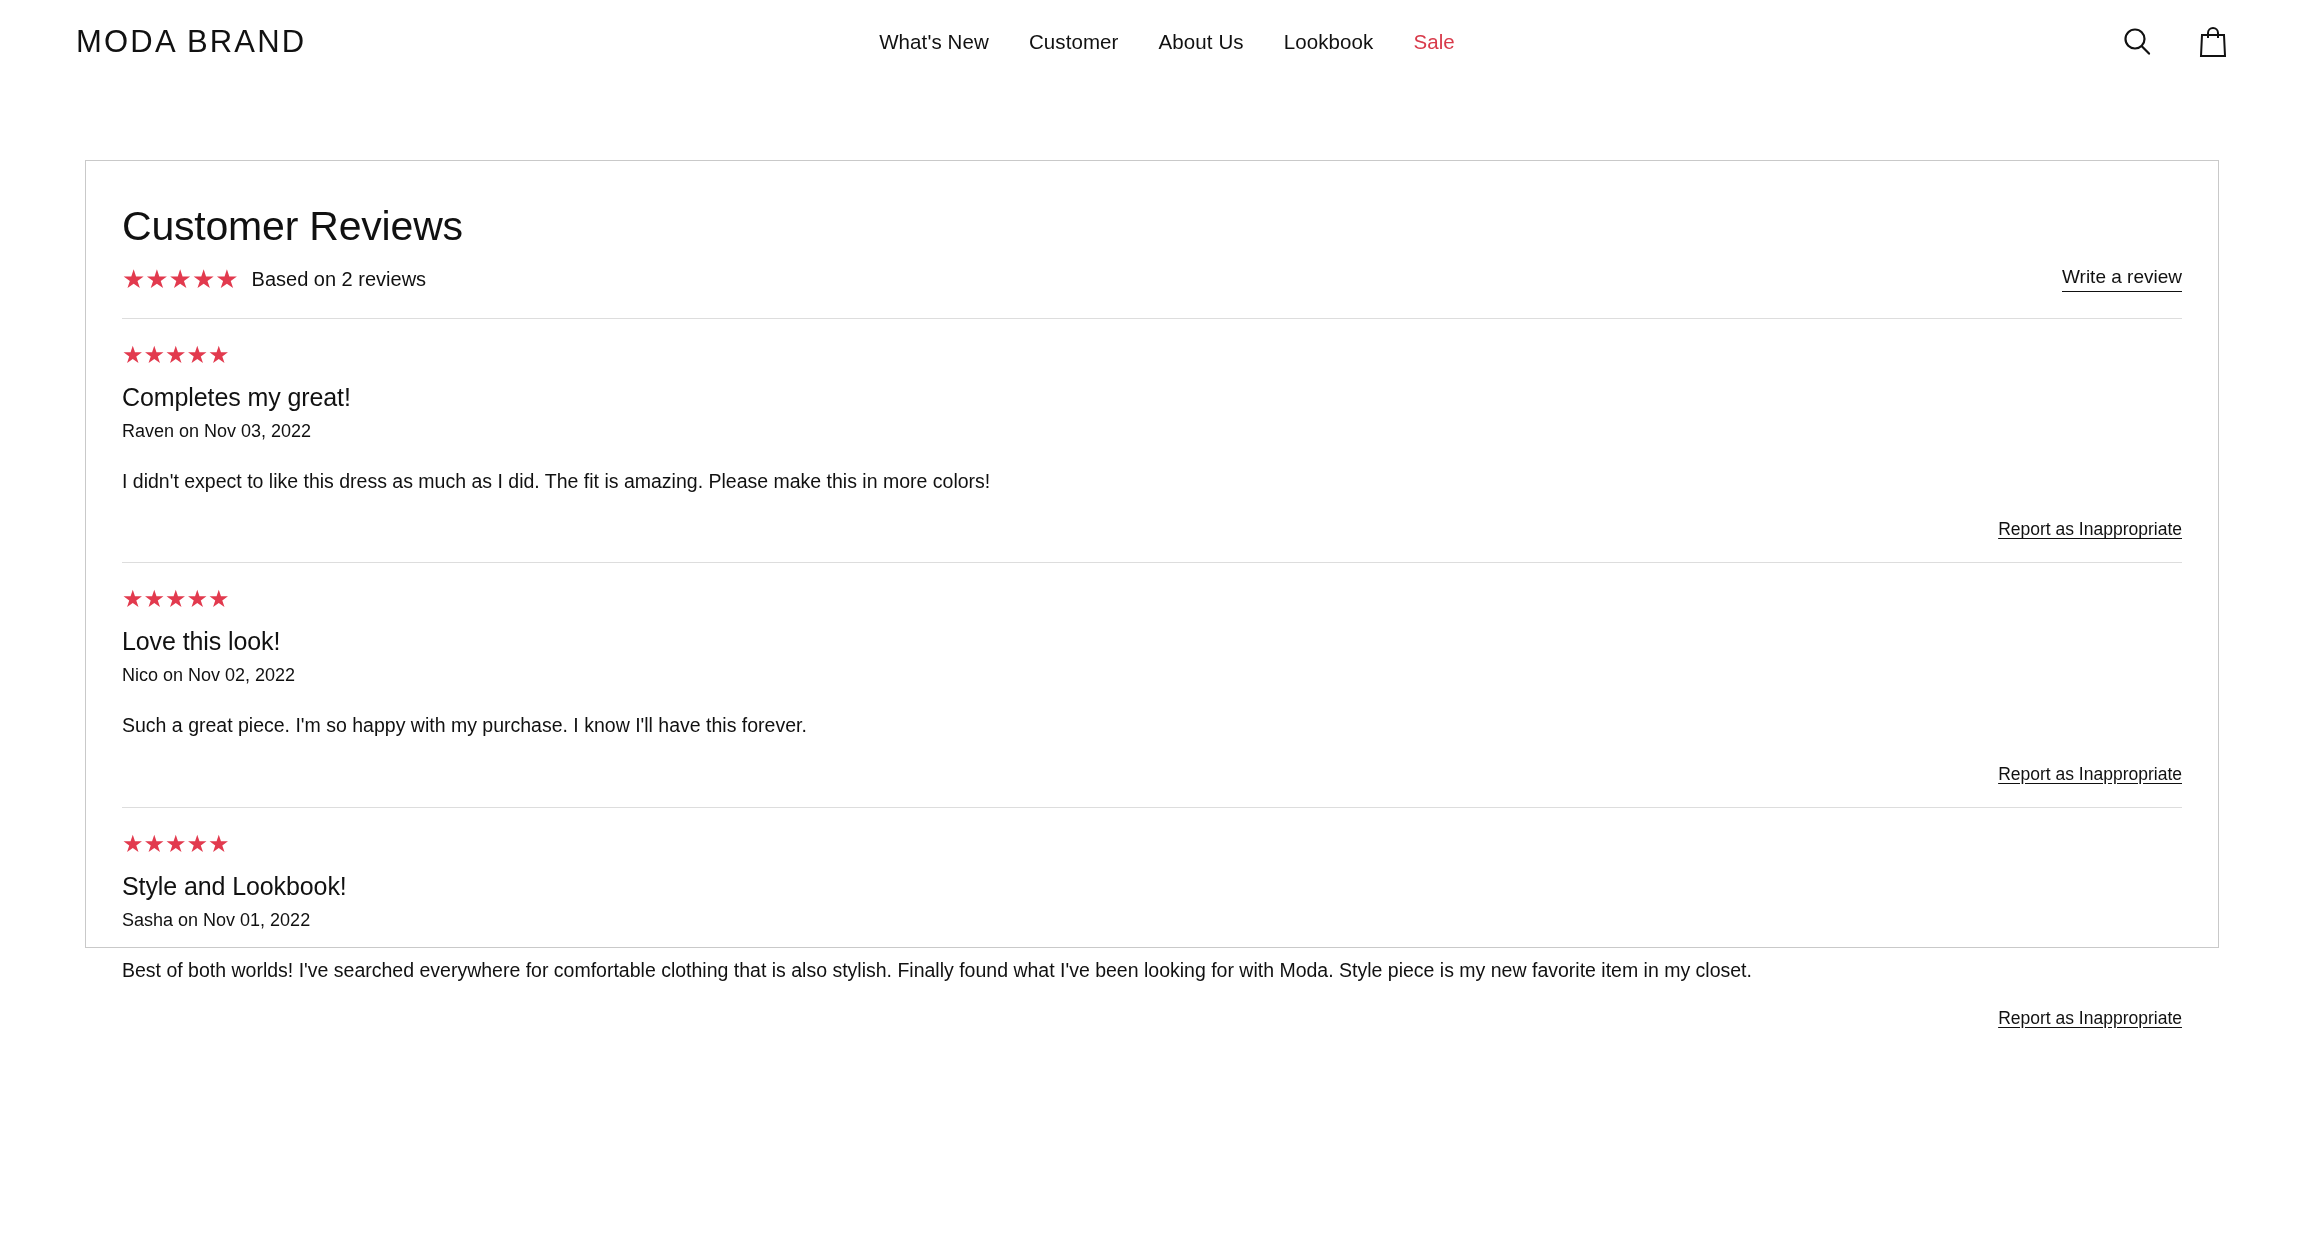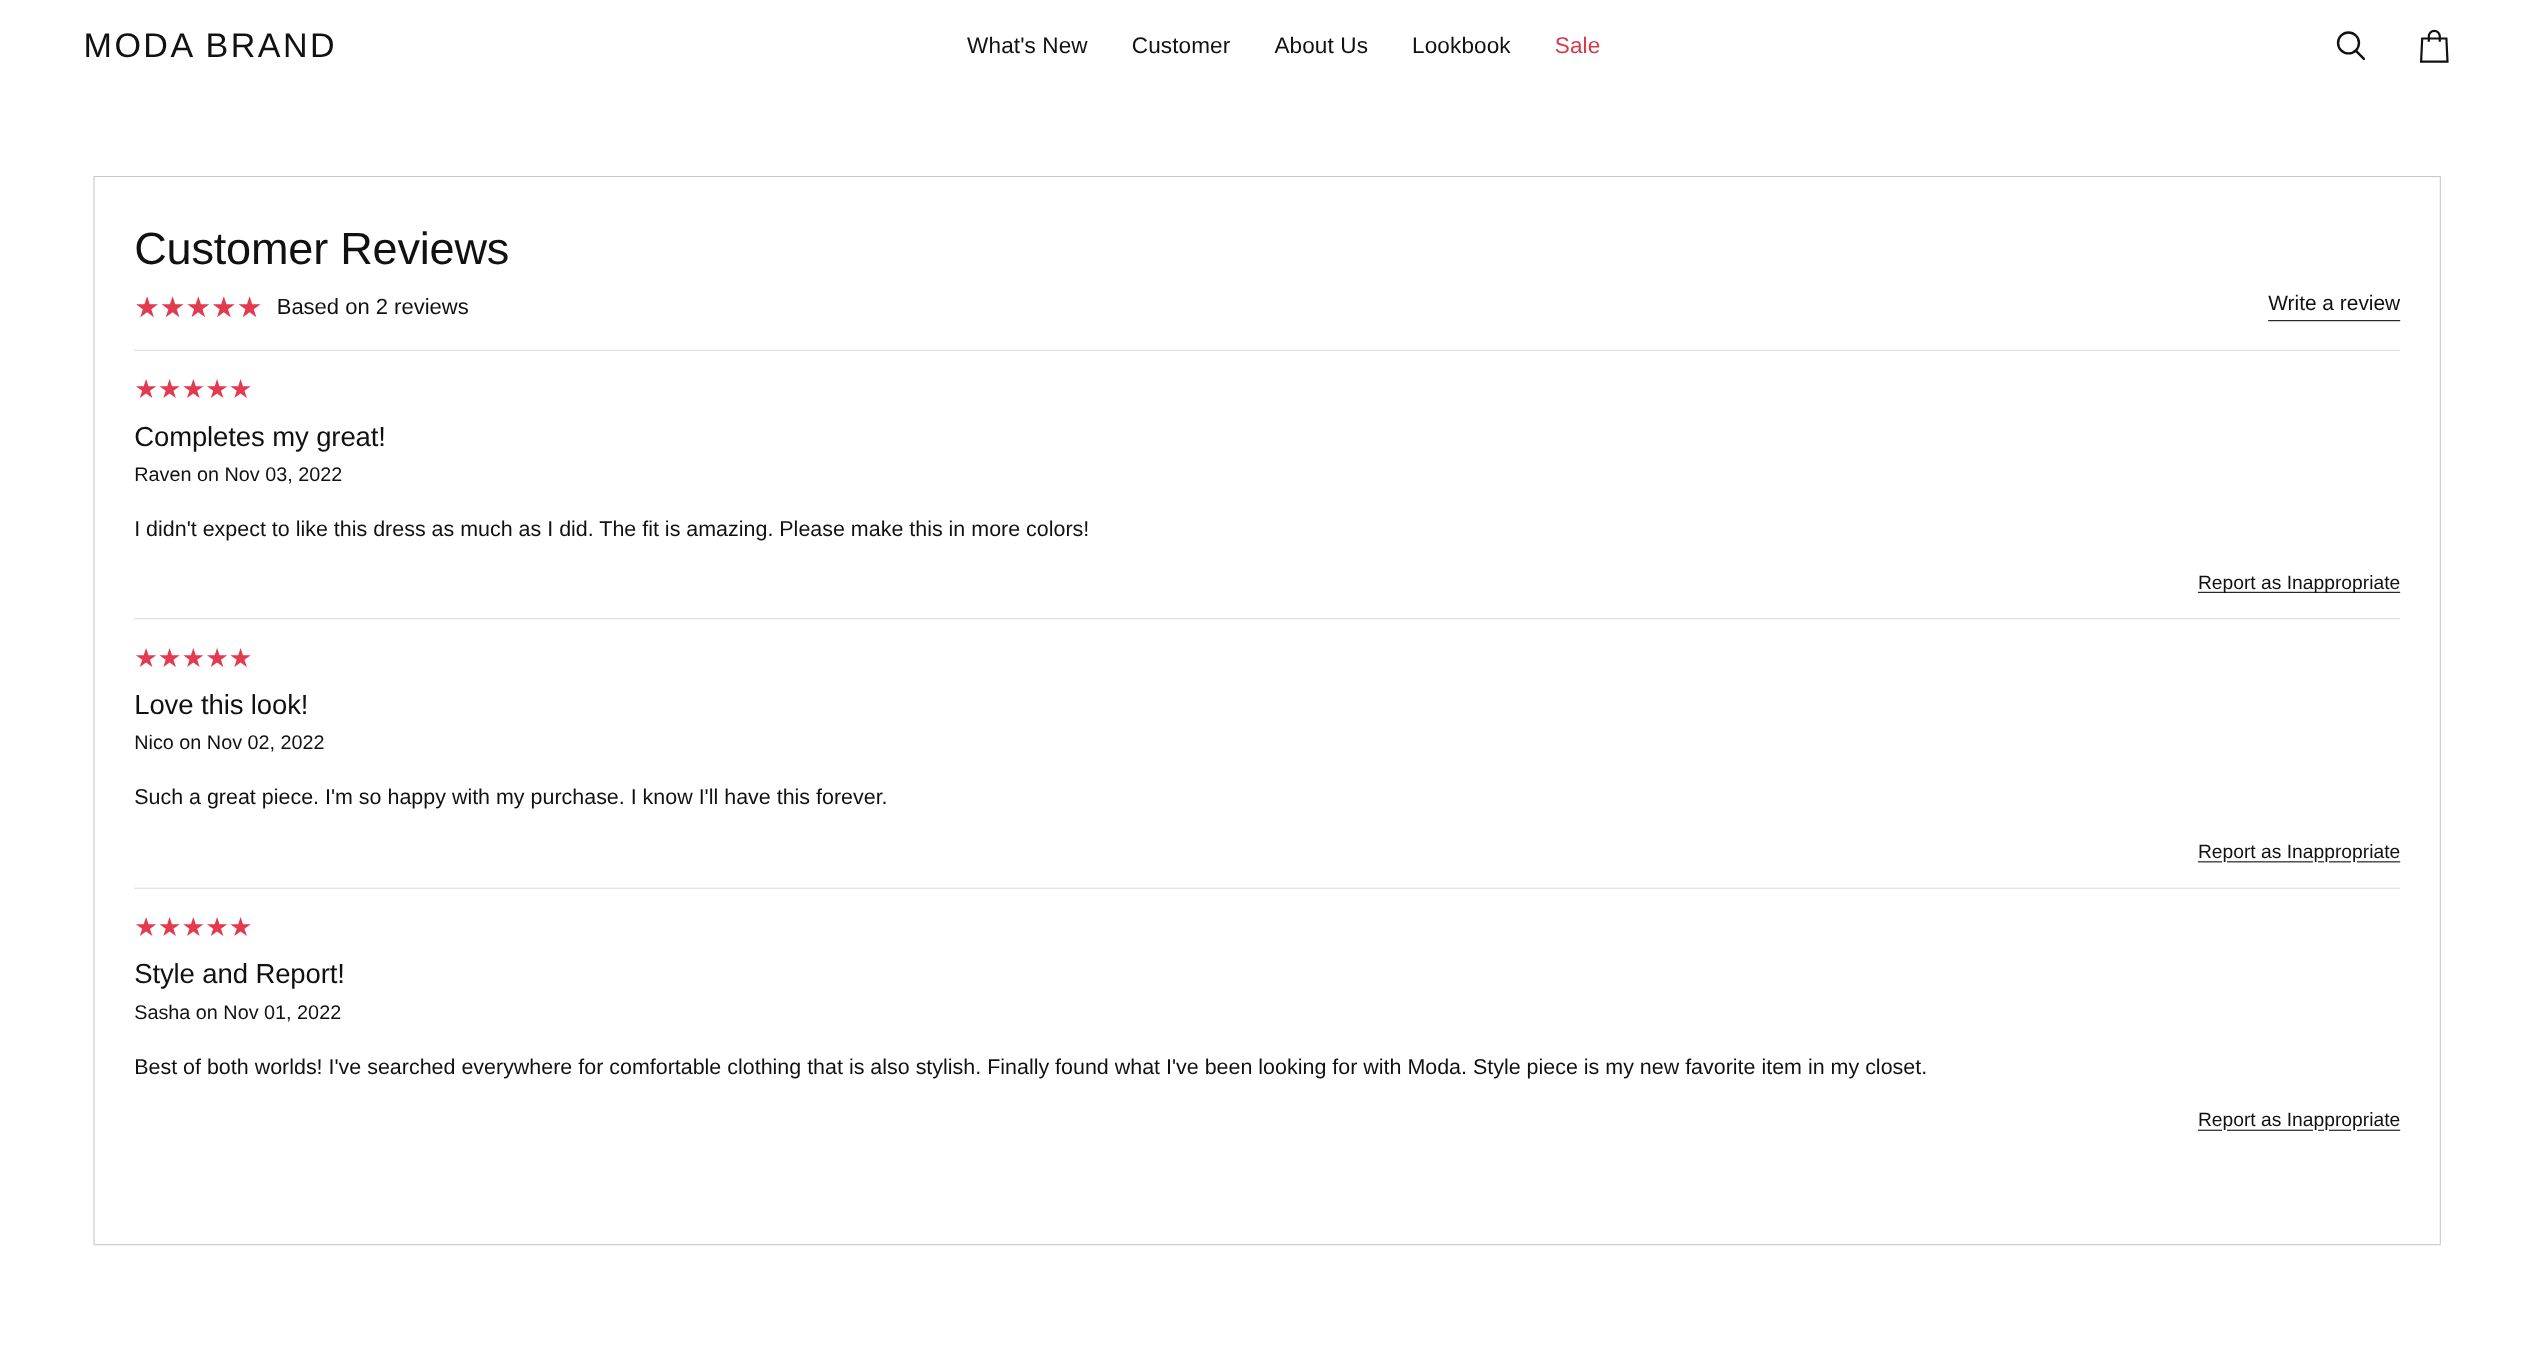--- a/index.html
+++ b/index.html
@@ -61,21 +61,21 @@
     cursor: pointer;
     line-height: 0;
     color: #111111;
   }
 
   
   .reviews-panel {
     margin: 76px 85px 0 85px;
     border: 1px solid #c9c9c9;
     padding: 42px 36px 34px 36px;
-    height: 972px;
+    height: 788px;
   }
   .panel-inner { padding: 0 0 0 0; }
 
   .reviews-title {
     font-size: 41px;
     font-weight: normal;
     letter-spacing: -0.2px;
     margin: 0 0 0 0;
     padding-left: 0;
   }
@@ -210,21 +210,21 @@
       <p class="review-body">Such a great piece. I'm so happy with my purchase. I know I'll have this forever.</p>
       <div class="review-footer">
         <a class="report-link" href="#">Report as Inappropriate</a>
       </div>
     </article>
 
     <div class="divider"></div>
 
     <article class="review">
       <span class="stars">★★★★★</span>
-      <h2 class="review-title">Style and Report!</h2>
+      <h2 class="review-title">Style and Lookbook!</h2>
       <div class="review-meta">Sasha on Nov 01, 2022</div>
       <p class="review-body">Best of both worlds! I've searched everywhere for comfortable clothing that is also stylish. Finally found what I've been looking for with Moda. Style piece is my new favorite item in my closet.</p>
       <div class="review-footer">
         <a class="report-link" href="#">Report as Inappropriate</a>
       </div>
     </article>
 
   </div>
 </section>
 

